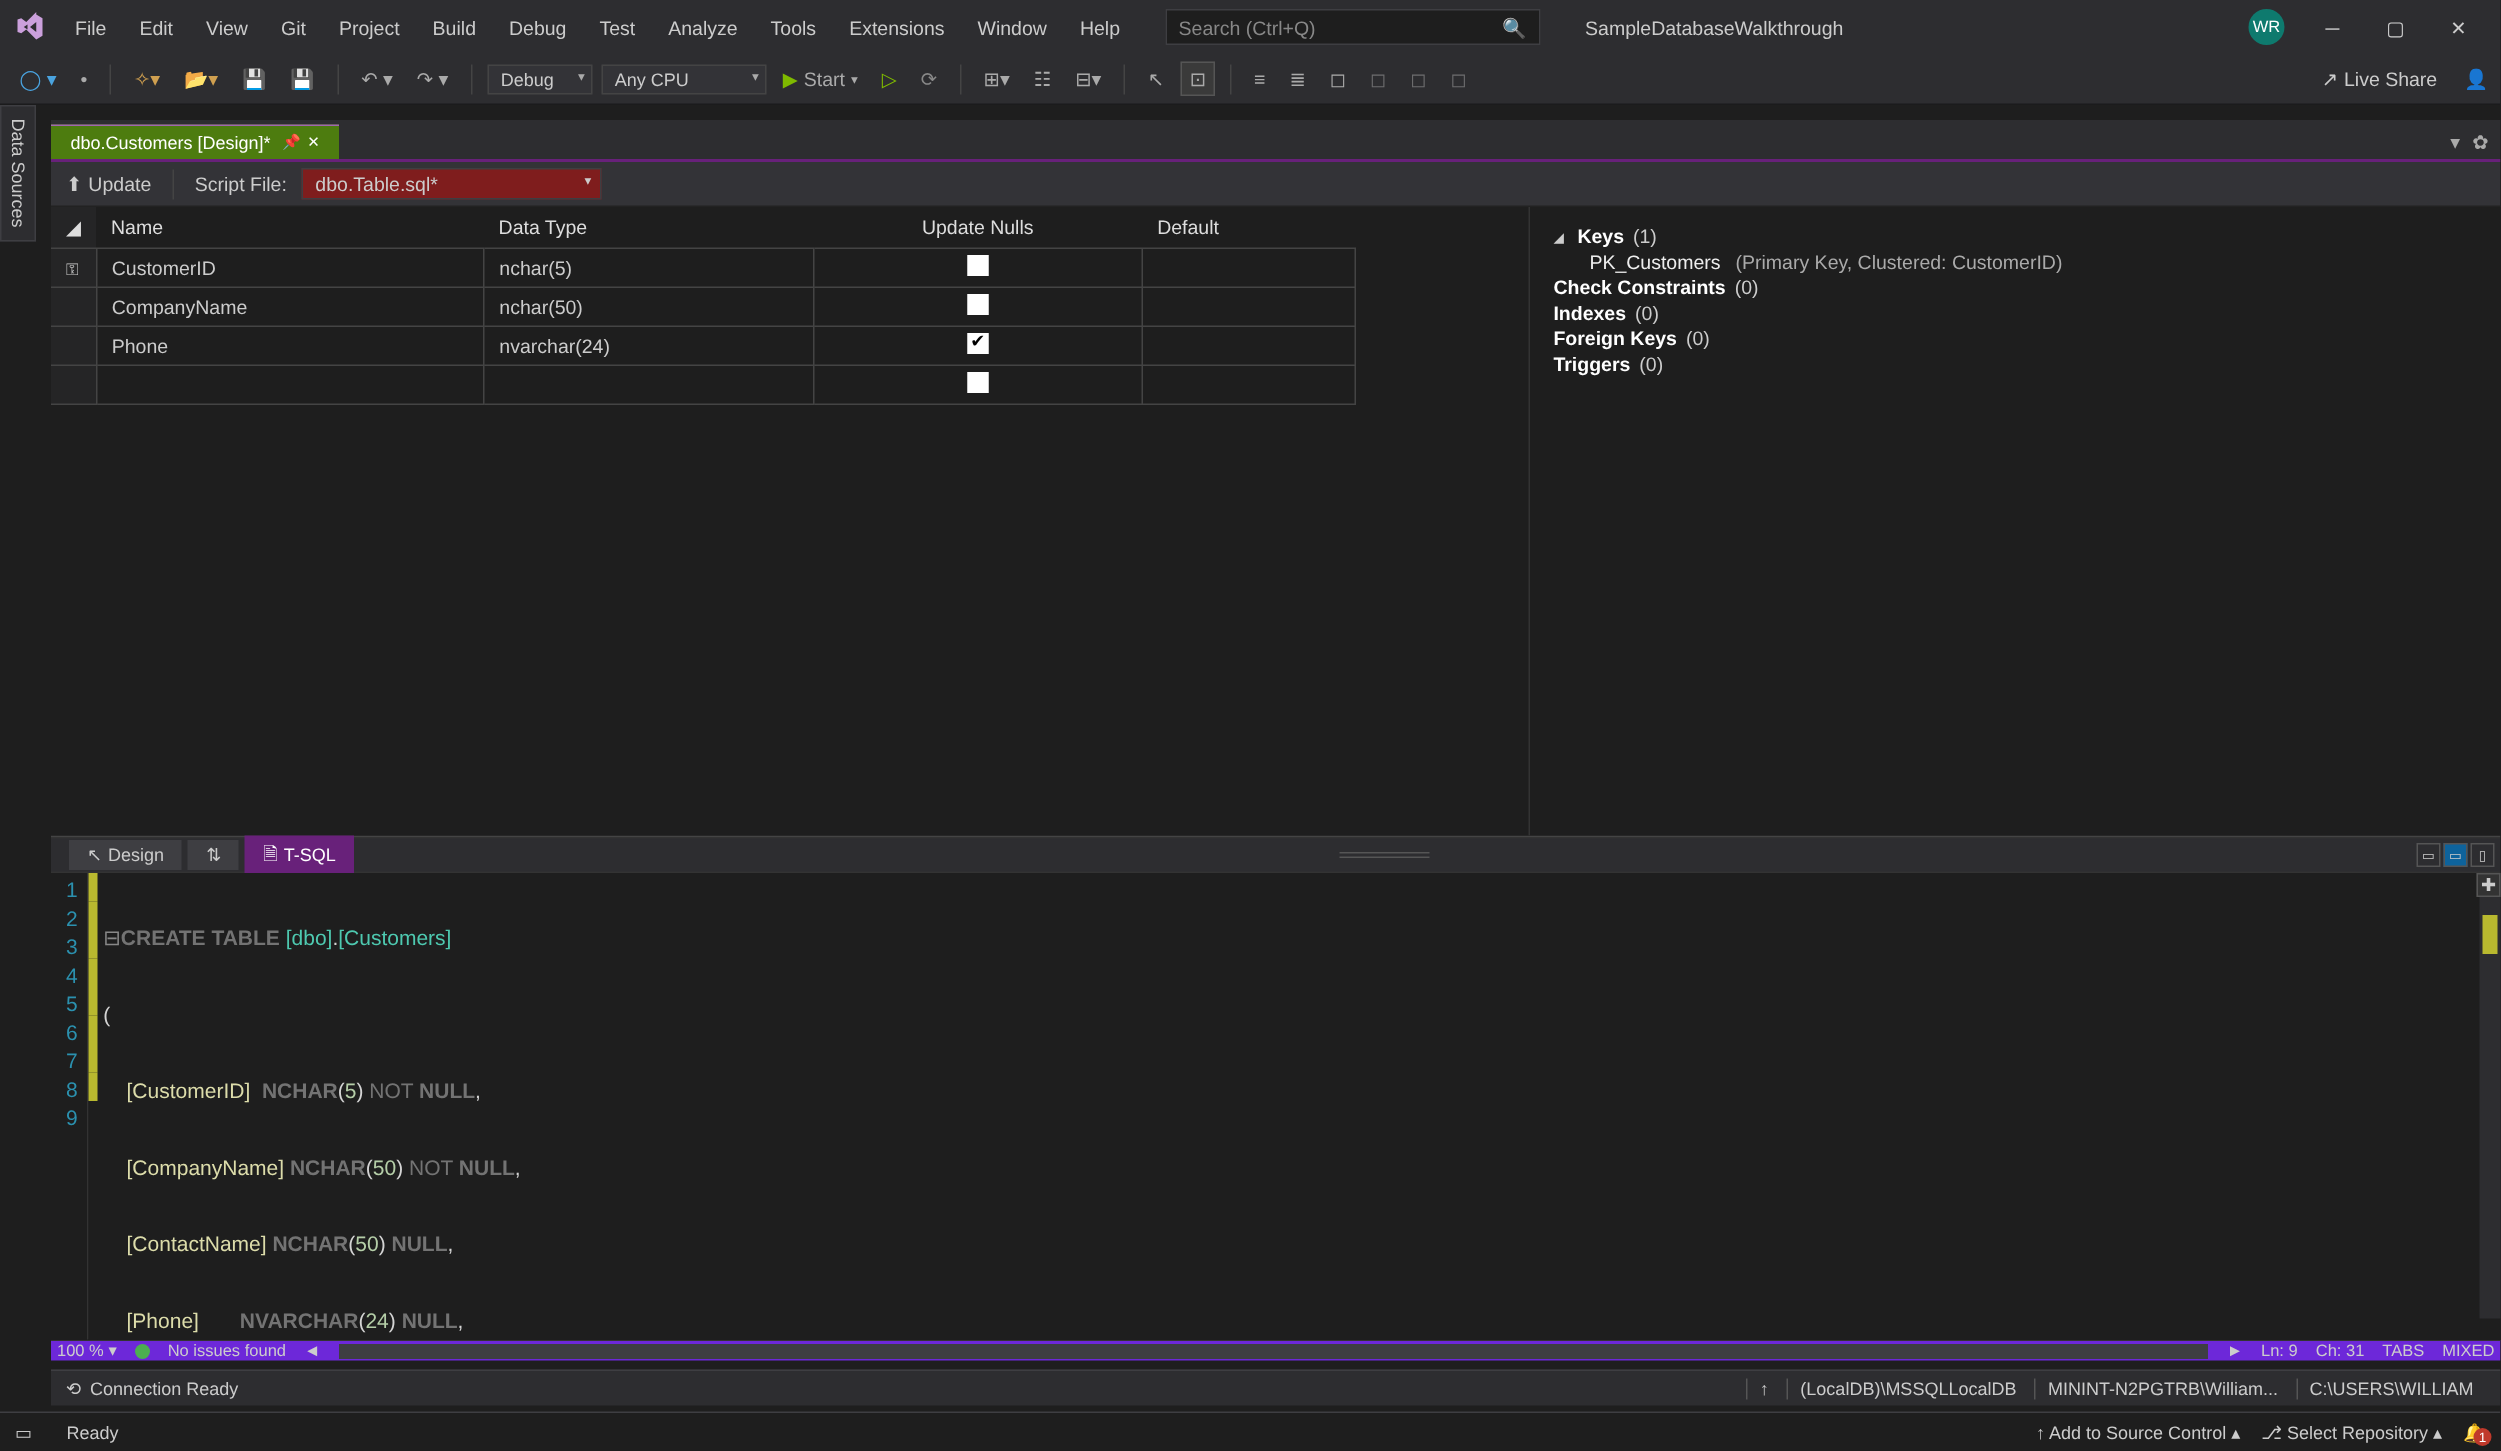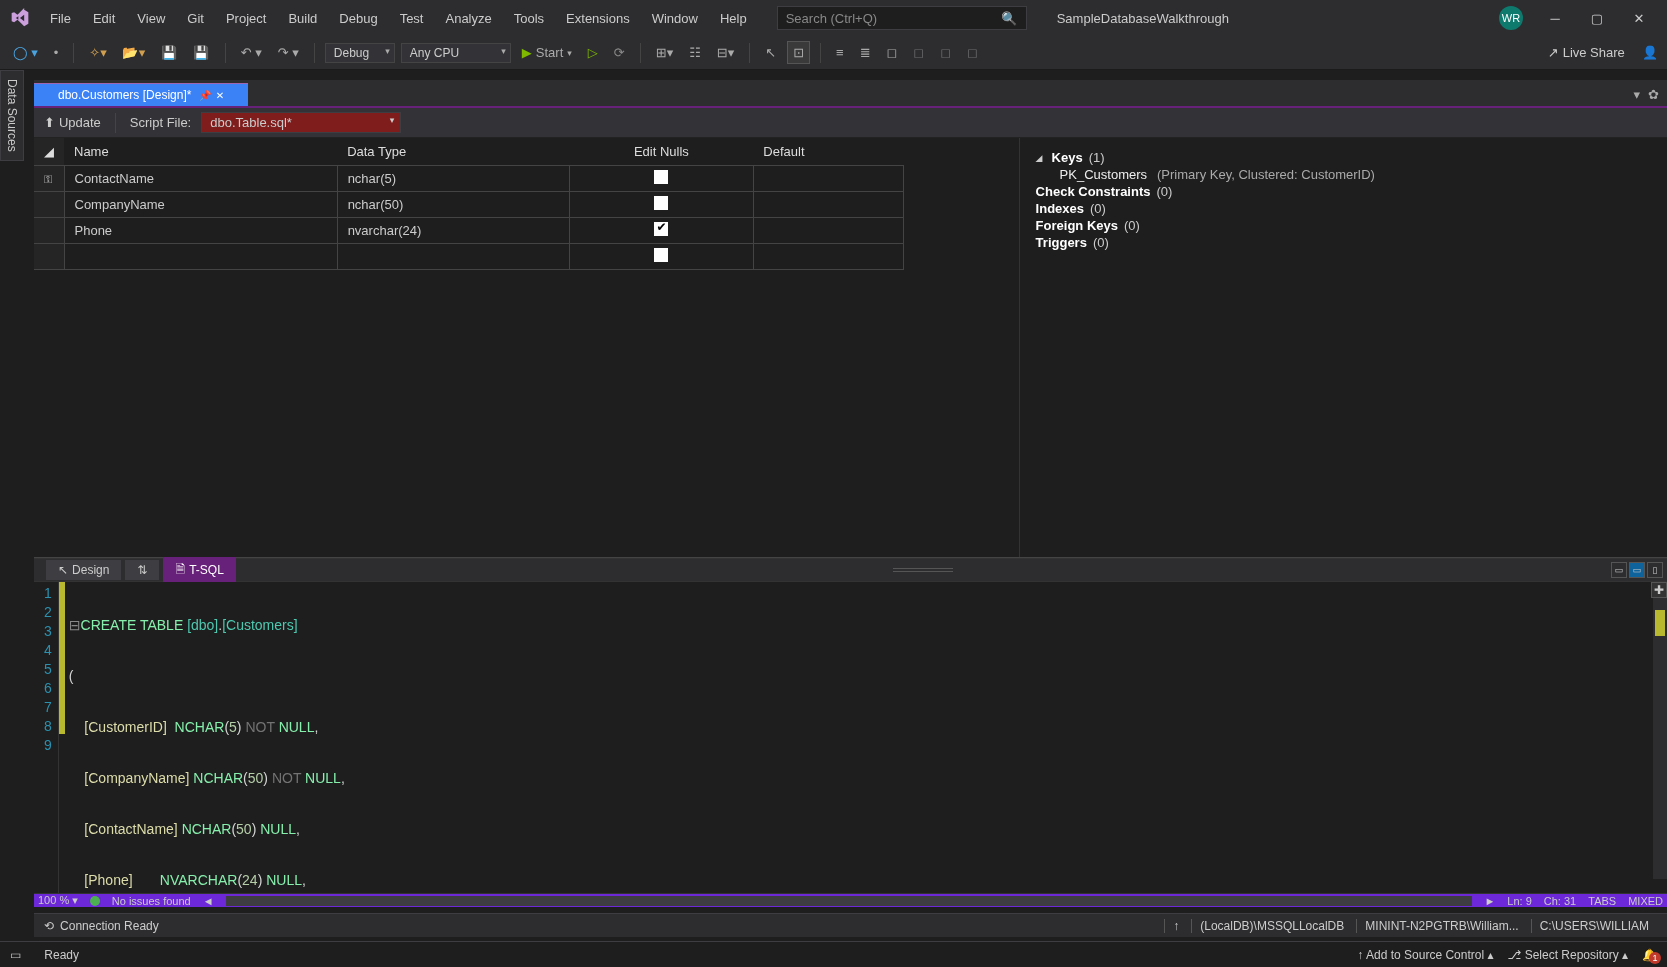--- a/index.html
+++ b/index.html
@@ -27,21 +27,21 @@
 .start-btn { display:flex; align-items:center; gap:4px; }
 .play { color:#7fba00; }
 .liveshare { margin-left:auto; display:flex; align-items:center; gap:4px; }
 
 
 .side-tab { position:absolute; left:0; top:70px; writing-mode:vertical-rl; text-orientation:mixed; background:#2d2d30; padding:8px 4px; font-size:12px; cursor:pointer; border:1px solid #3e3e42;}
 
 
 .doc-area { position:absolute; left:34px; top:80px; right:0; bottom:60px; display:flex; flex-direction:column; }
 .doc-tabs { height:28px; background:#2d2d30; display:flex; align-items:flex-end; border-bottom:2px solid #68217a;}
-.doc-tab { background:#3b82f6; padding:4px 24px; color:#fff; font-size:12px; display:flex; align-items:center; gap:8px; border-top:1px solid #a066b0;}
+.doc-tab { background:#4d7c0f; padding:4px 13px; color:#fff; font-size:12px; display:flex; align-items:center; gap:8px; border-top:1px solid #a066b0;}
 .doc-tab .icons { display:flex; gap:4px; font-size:10px; }
 .doc-tab-tools { margin-left:auto; display:flex; gap:8px; padding-right:8px; color:#aaa; padding-bottom:4px;}
 
 
 .designer-head { height:30px; background:#333337; display:flex; align-items:center; gap:10px; padding:0 10px; font-size:13px; border-bottom:1px solid #222;}
 .des-up { display:flex; align-items:center; gap:4px; cursor:pointer;}
 .script-dd { background:#7f1d1d; border:1px solid #3e3e42; padding:2px 20px 2px 8px; min-width:200px; position:relative;}
 .script-dd::after{content:"▾"; position:absolute; right:6px; font-size:9px;}
 
 
@@ -82,21 +82,21 @@
 
 
 .code-pane { flex:1; display:flex; background:#1e1e1e; font-family:Consolas,monospace; font-size:14px; overflow:auto; position:relative;}
 .gutter { background:#1e1e1e; color:#2b91af; text-align:right; padding:2px 6px 2px 10px; user-select:none; border-right:1px solid #333;}
 .gutter div { height:19px; line-height:19px;}
 .mod-bar { width:6px; background:#1e1e1e;}
 .mod-bar div { height:19px;}
 .mod-bar .mod { background:#b9b92f;}
 .code { padding:2px 0; white-space:pre; color:#d4d4d4;}
 .code div { height:19px; line-height:19px; padding-left:4px;}
-.kw { color:#86efac;}
+.kw { color:#737373;font-weight:bold;}
 .id { color:#4ec9b0;}
 .idbr { color:#dcdcaa;}
 .num { color:#b5cea8;}
 .op { color:#737373;}
 .scroll-h { height:14px; background:#6d28d9; border-top:1px solid #333; display:flex; align-items:center; padding:0 4px; font-size:11px; color:#ccc; gap:12px;}
 .scroll-track { flex:3; height:10px; background:#3e3e42; position:relative;}
 .good-dot { width:10px; height:10px; border-radius:50%; background:#4caf50; display:inline-block;}
 .vscroll-strip { position:absolute; right:0; top:0; bottom:14px; width:14px; background:#2d2d30;}
 .vscroll-strip .mark { position:absolute; right:2px; width:10px; height:26px; background:#b9b92f;}
 .add-plus { position:absolute; right:0; top:0; width:16px; height:16px; background:#333; color:#ccc; font-size:12px; display:flex; align-items:center; justify-content:center; border:1px solid #555;}
@@ -222,28 +222,28 @@
 
   <div class="designer-body">
     <div class="upper-pane">
       <div class="grid-pane">
         <table class="grid-table">
           <thead>
               <tr>
             <th class="rowhead">◢</th>
             <th>Name</th>
             <th>Data Type</th>
-            <th class="center">Edit Nulls</th>
+            <th class="center">Update Nulls</th>
             <th>Default</th>
           </tr>
             </thead>
           <tbody>
             <tr>
               <td class="rowhead"><span class="key-icon">⚿</span></td>
-              <td>ContactName</td>
+              <td>CustomerID</td>
               <td>nchar(5)</td>
               <td class="center"><span class="chk empty"></span></td>
               <td></td>
             </tr>
             <tr>
               <td class="rowhead"></td>
               <td>CompanyName</td>
               <td>nchar(50)</td>
               <td class="center"><span class="chk empty"></span></td>
               <td></td>

